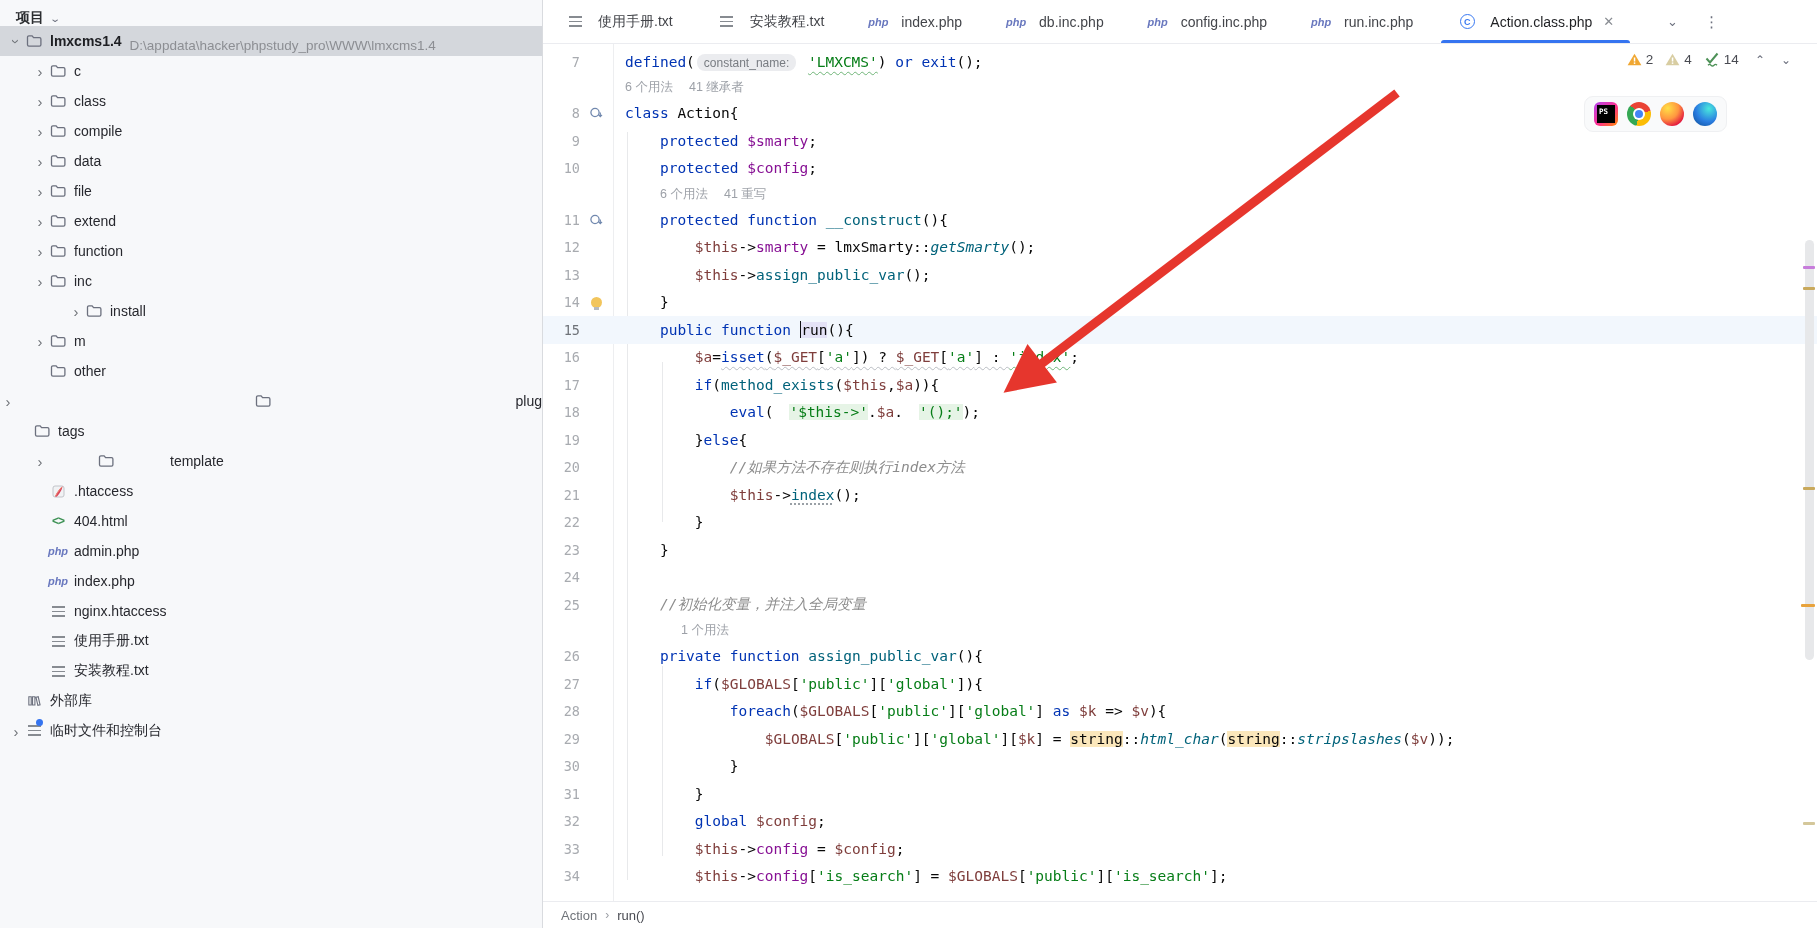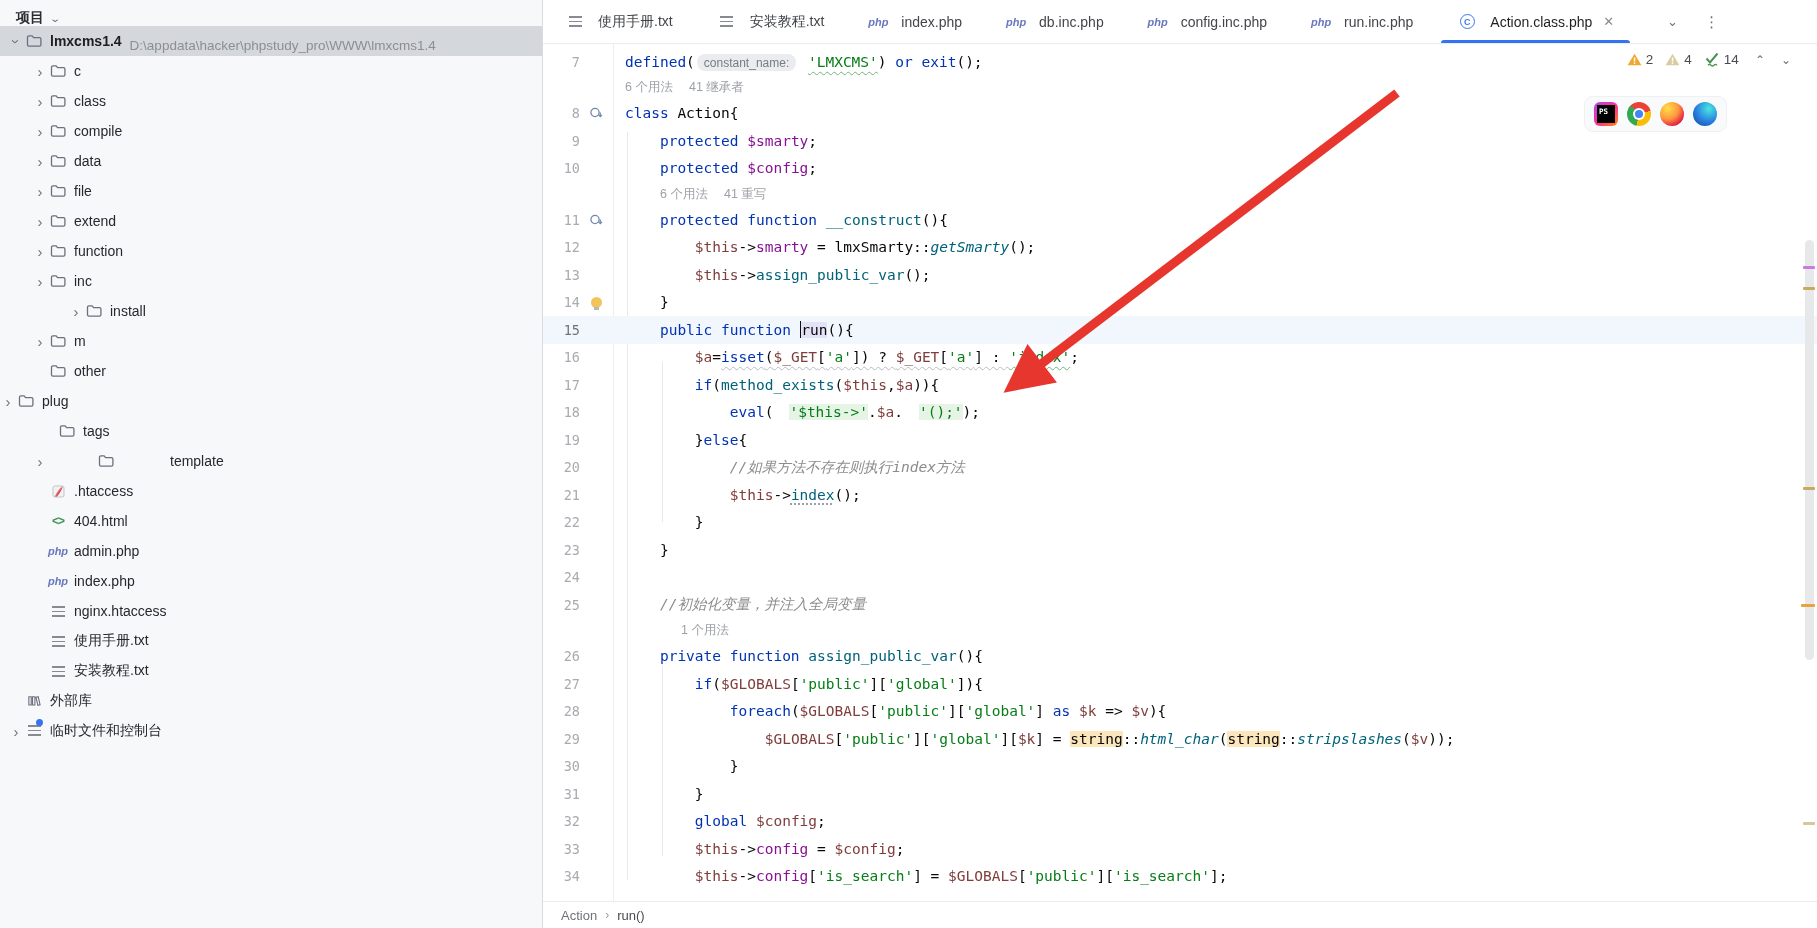--- a/index.html
+++ b/index.html
@@ -224,30 +224,30 @@
         </div>
         <div class="tree-row" style="padding-left: 32px;">
           <span class="chev none"></span>
           <span class="ticon">
             <svg width="16" height="14">
               <path d="M1.5 3.2c0-.8.6-1.4 1.4-1.4h3.2l1.5 1.9h5.9c.8 0 1.4.6 1.4 1.4v5.7c0 .8-.6 1.4-1.4 1.4H2.9c-.8 0-1.4-.6-1.4-1.4z" fill="none" stroke="#6C707E" stroke-width="1.3"></path>
             </svg>
           </span>
           <span>other</span>
         </div>
-        <div class="tree-row" style="">
+        <div class="tree-row" style=" justify-content: space-between;">
           <span class="chev closed"></span>
           <span class="ticon">
             <svg width="16" height="14">
               <path d="M1.5 3.2c0-.8.6-1.4 1.4-1.4h3.2l1.5 1.9h5.9c.8 0 1.4.6 1.4 1.4v5.7c0 .8-.6 1.4-1.4 1.4H2.9c-.8 0-1.4-.6-1.4-1.4z" fill="none" stroke="#6C707E" stroke-width="1.3"></path>
             </svg>
           </span>
           <span>plug</span>
         </div>
-        <div class="tree-row" style="padding-left: 41px;">
+        <div class="tree-row" style="padding-left: 16px;">
           <span class="chev none"></span>
           <span class="ticon">
             <svg width="16" height="14">
               <path d="M1.5 3.2c0-.8.6-1.4 1.4-1.4h3.2l1.5 1.9h5.9c.8 0 1.4.6 1.4 1.4v5.7c0 .8-.6 1.4-1.4 1.4H2.9c-.8 0-1.4-.6-1.4-1.4z" fill="none" stroke="#6C707E" stroke-width="1.3"></path>
             </svg>
           </span>
           <span>tags</span>
         </div>
         <div class="tree-row" style="padding-left: 32px; gap: 48px;">
           <span class="chev closed"></span>

